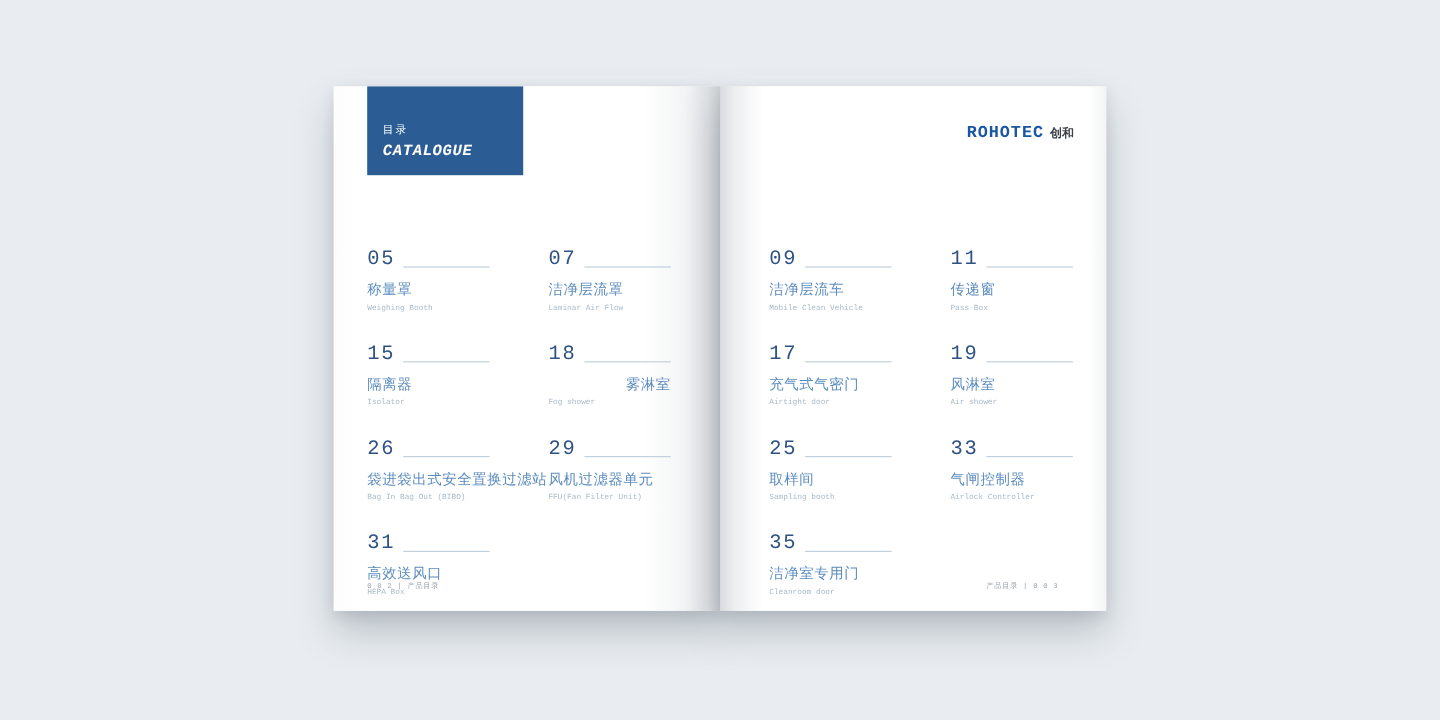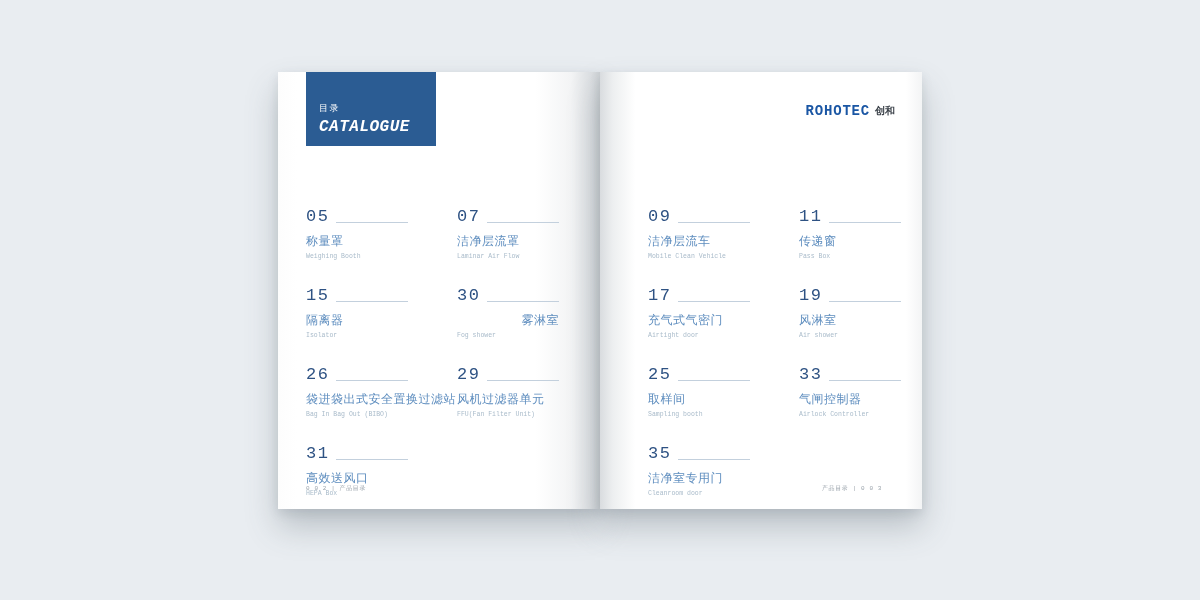--- a/index.html
+++ b/index.html
@@ -19,28 +19,28 @@
   }
   .page-right {
     left:600px; width:322px;
     background:linear-gradient(to right,#d9dcdf 0%,#edeff0 4%,#ffffff 11%,#ffffff 95%,#f3f4f5 100%);
   }
   .header-block {
     position:absolute; left:28px; top:0; width:130px; height:74px;
     box-sizing:border-box; padding:30px 0 0 13px; color:#fff;
   }
   .header-cn { font-size:9px; letter-spacing:1.5px; }
-  .header-en { font-size:16px; font-weight:bold; font-style:italic; letter-spacing:0.5px; margin-top:3px; }
+  .header-en { font-size:13px; font-weight:bold; font-style:italic; letter-spacing:0.5px; margin-top:3px; }
 
   .toc-grid {
     position:absolute; display:grid;
     grid-template-columns:102px 102px; column-gap:49px; row-gap:25px;
   }
   #left-grid  { left:28px; top:134px; }
-  #right-grid { left:48px; top:134px; }
+  #right-grid { left:41px; top:134px; }
 
   .toc-entry { width:102px; }
   .entry-head { display:flex; align-items:flex-end; height:19px; }
   .entry-num { font-size:17px; line-height:1; letter-spacing:1.5px; font-weight:400; }
   .entry-rule { flex:1; height:1px; margin:0 0 2px 7px; }
   .entry-cn { margin-top:8px; font-size:12px; letter-spacing:0.5px; white-space:nowrap; }
   .entry-en { margin-top:3px; font-size:6.5px; white-space:nowrap; }
 
   .logo { position:absolute; top:31px; right:27px; display:flex; align-items:center; gap:5px; }
   .logo-en { font-size:14px; font-weight:bold; letter-spacing:0.8px; }
@@ -84,21 +84,21 @@
     <div class="entry-head">
       <span class="entry-num" style="color: rgb(46, 82, 131);">15</span>
       <span class="entry-rule" style="background: rgb(195, 208, 221);"></span>
     </div>
     <div class="entry-cn" style="color: rgb(92, 140, 190);">隔离器</div>
     <div class="entry-en" style="color: rgb(169, 187, 202);">Isolator</div>
   </div>
 
   <div class="toc-entry">
     <div class="entry-head">
-      <span class="entry-num" style="color: rgb(46, 82, 131);">30</span>
+      <span class="entry-num" style="color: rgb(46, 82, 131);">18</span>
       <span class="entry-rule" style="background: rgb(195, 208, 221);"></span>
     </div>
     <div class="entry-cn" style="color: rgb(92, 140, 190); text-align: right;">雾淋室</div>
     <div class="entry-en" style="color: rgb(169, 187, 202);">Fog shower</div>
   </div>
 
   <div class="toc-entry">
     <div class="entry-head">
       <span class="entry-num" style="color: rgb(46, 82, 131);">26</span>
       <span class="entry-rule" style="background: rgb(195, 208, 221);"></span>

